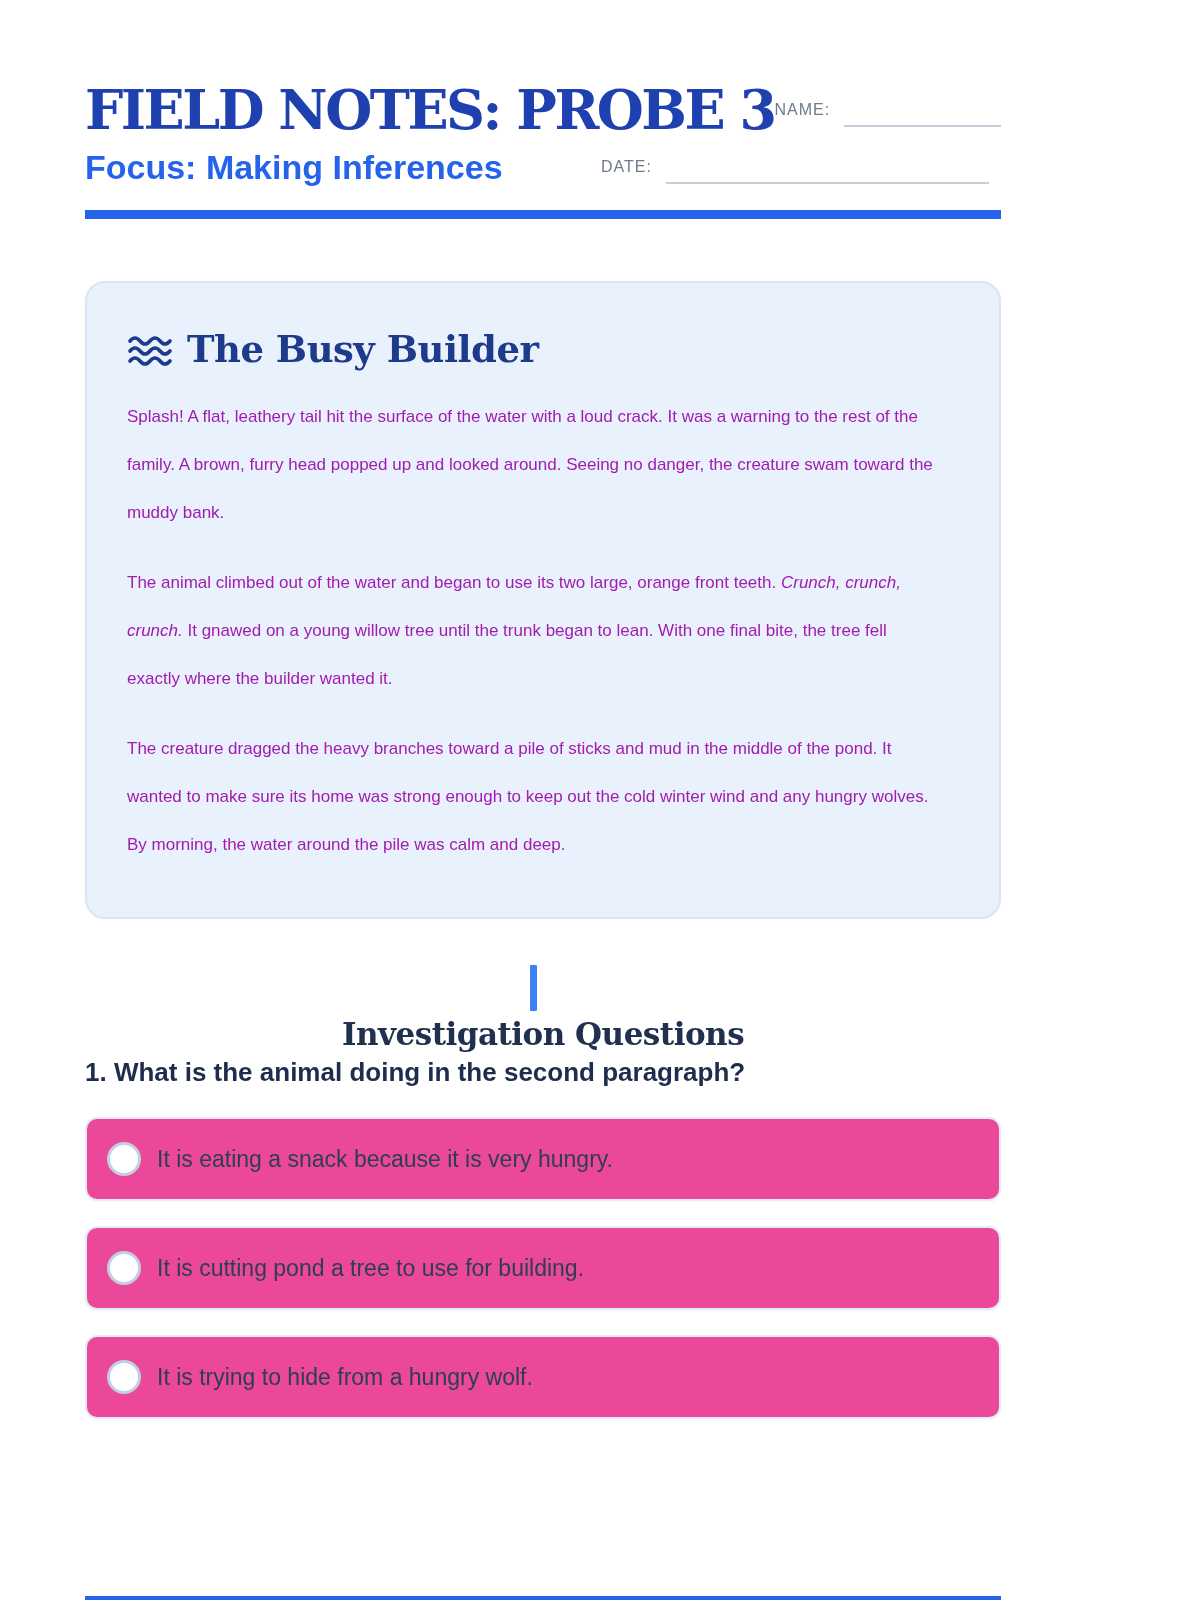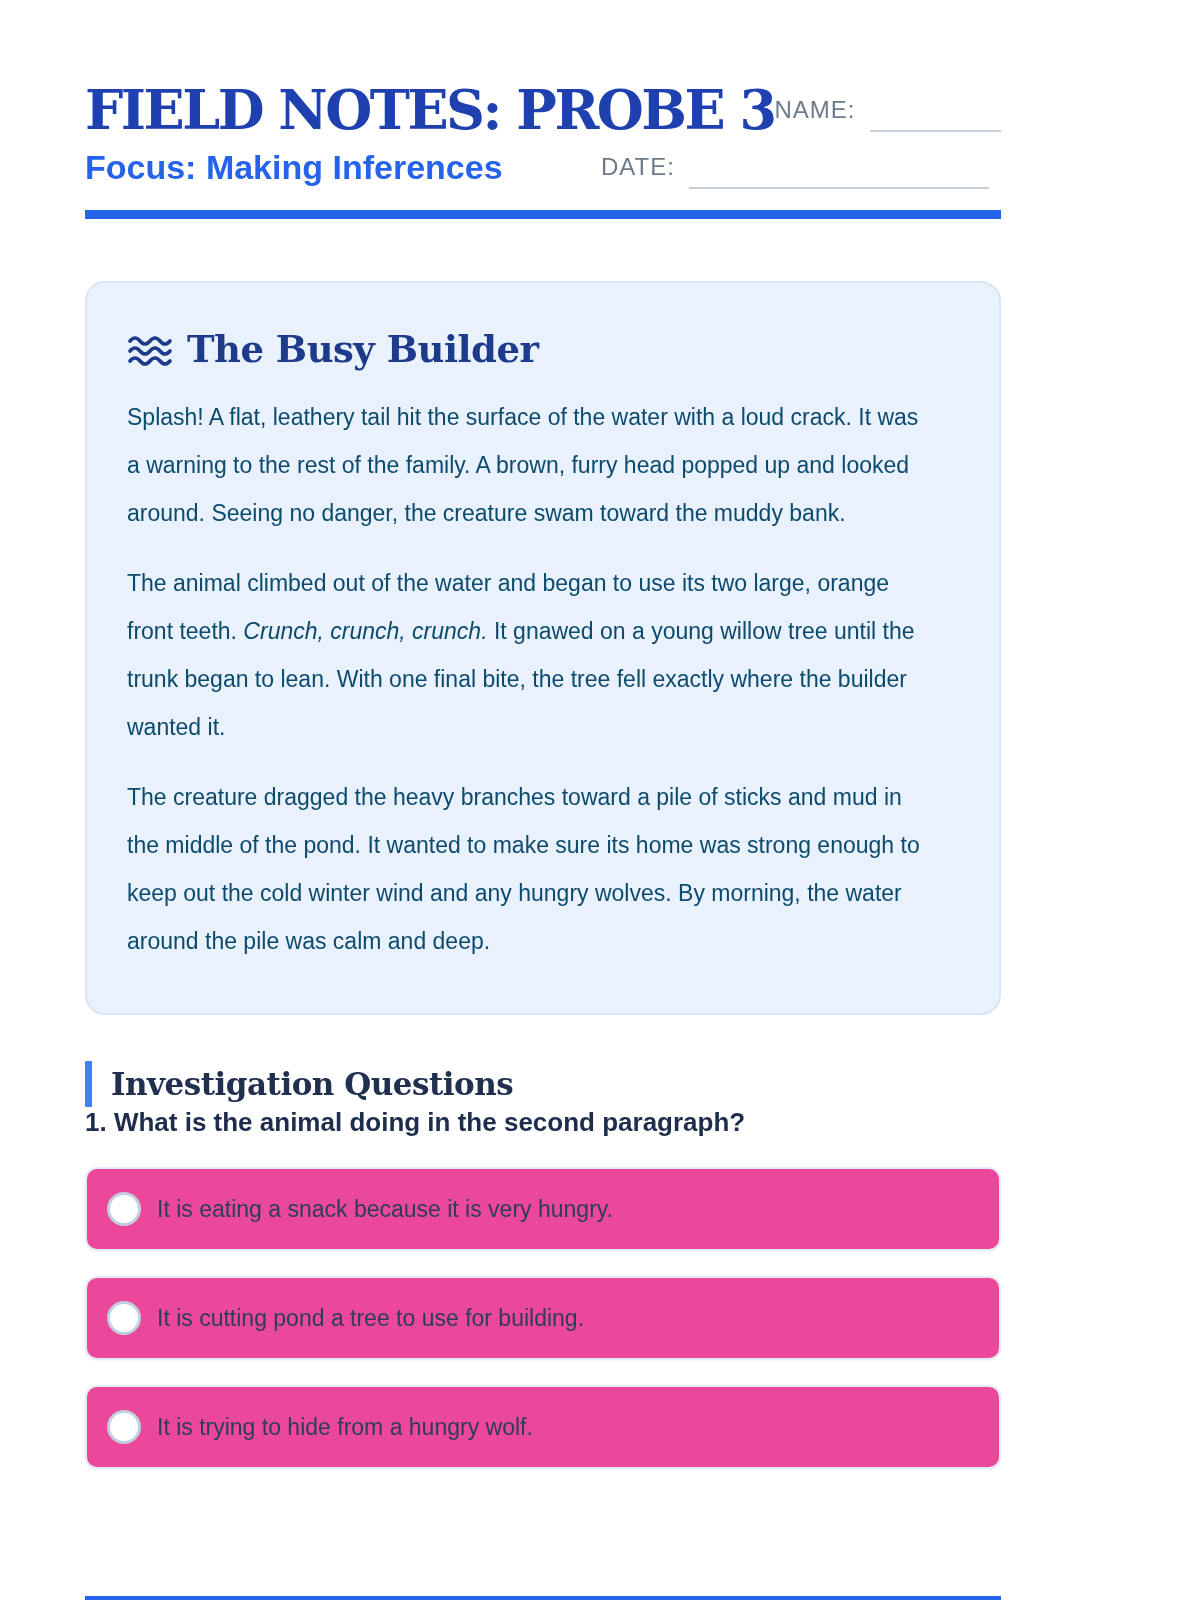--- a/index.html
+++ b/index.html
@@ -14,21 +14,21 @@
   
   .header-row1 { display:flex; align-items:center; }
   h1.title {
     font-family:"DejaVu Serif", serif;
     font-weight:700; font-size:54px; line-height:60px;
     letter-spacing:-2.5px; color:#1e41af; white-space:nowrap;
     flex:1;
   }
   .field { width:400px; display:flex; align-items:flex-end; }
   .field-label {
-    font-size:24px; color:#6e7b8a; letter-spacing:1px; white-space:nowrap;
+    font-size:16px; color:#6e7b8a; letter-spacing:1px; white-space:nowrap;
   }
   .field-line {
     flex:1; margin-left:14px; height:4px;
     border-bottom:2px solid #c5ced9;
     position:relative; top:8px;
   }
   .header-row2 { display:flex; align-items:center; margin-top:10px; }
   .focus {
     flex:1; font-size:34px; font-weight:700; color:#2563eb; line-height:34px;
   }
@@ -45,32 +45,32 @@
   }
   .passage-title {
     display:flex; align-items:center;
     font-family:"DejaVu Serif", serif;
     font-weight:700; font-size:37px; line-height:44px;
     letter-spacing:-0.5px; color:#1e3a8a;
   }
   .wave { display:inline-flex; margin-right:14px; position:relative; top:2px; }
   .passage-card p {
     margin-top:22px;
-    font-size:23px; line-height:48px; color:#0c4a6e;
+    font-size:17px; line-height:48px; color:#a21caf;
     max-width:920px;
   }
   .passage-card p em { font-style:italic; }
 
   
   .section-title {
     margin-top:46px;
     display:flex; align-items:center;
     font-family:"DejaVu Serif", serif;
     font-weight:700; font-size:31px; line-height:46px;
-    letter-spacing:-0.5px; color:#22304f;
+    letter-spacing:-0.5px; color:#22304f;flex-direction:column;
   }
   .accent-bar {
     width:7px; height:46px; background:#3b82f6; margin-right:19px;
     border-radius:1px;
   }
   .question {
     font-size:26px; font-weight:700; line-height:30px; color:#1f2d4d;
   }
   .option {
     margin-top:25px;

